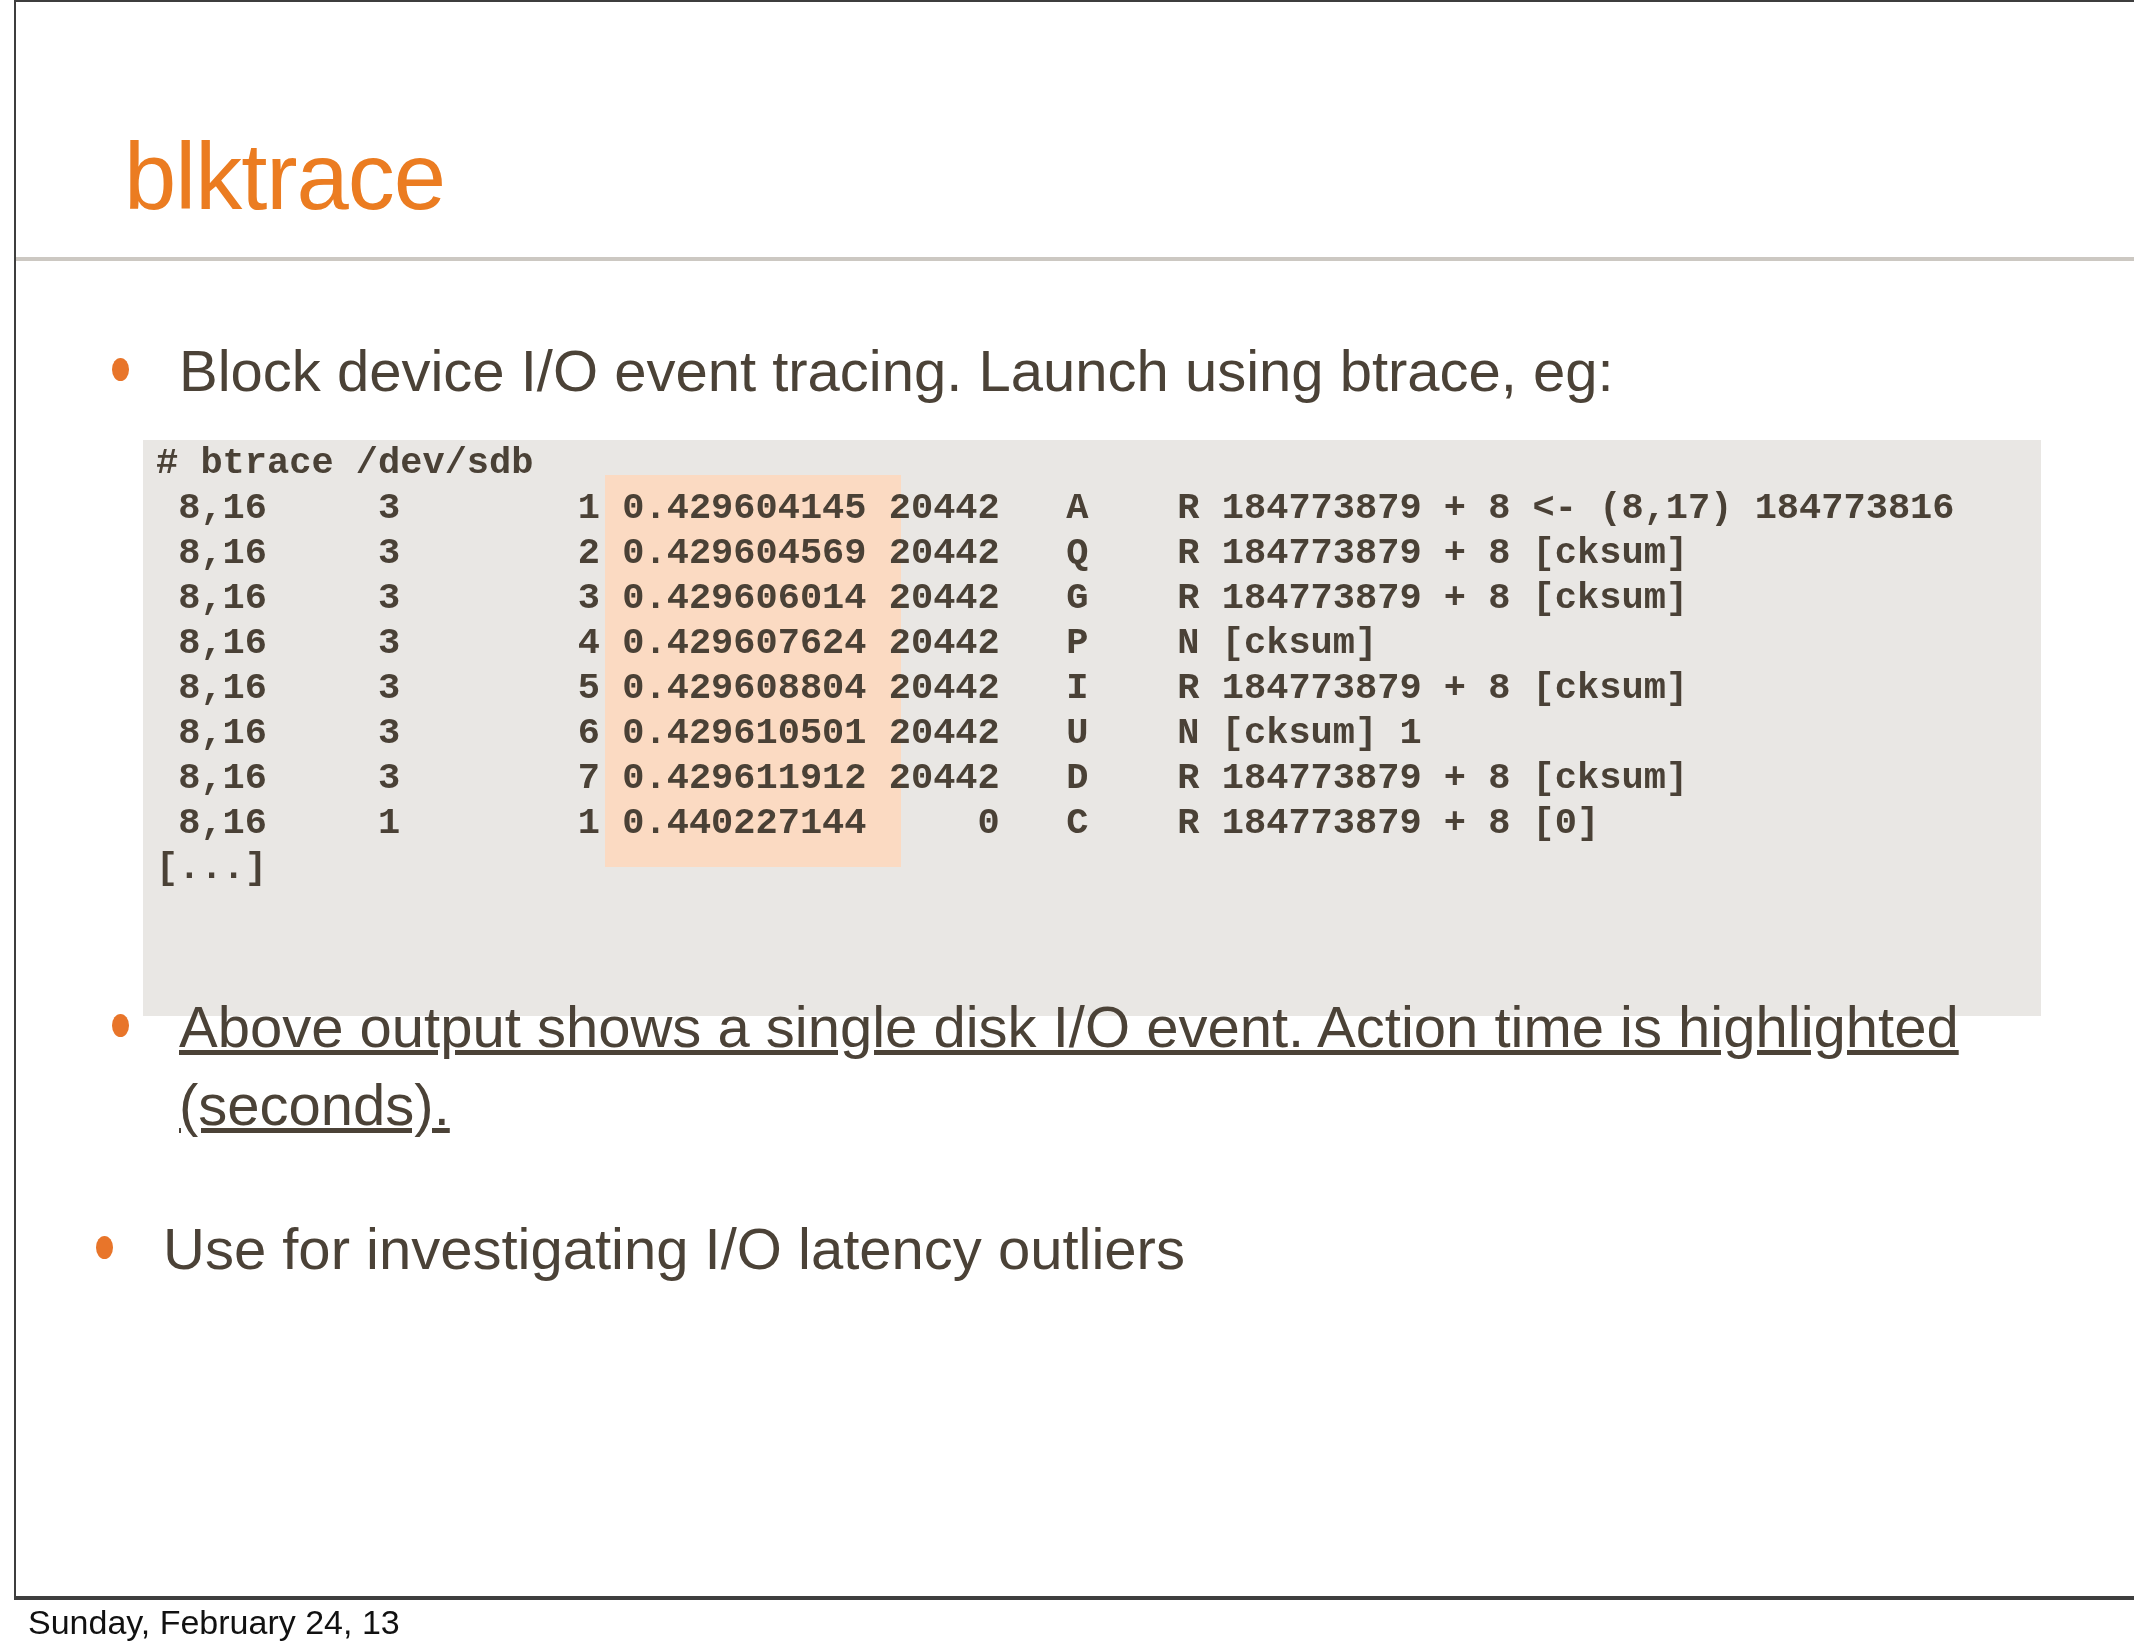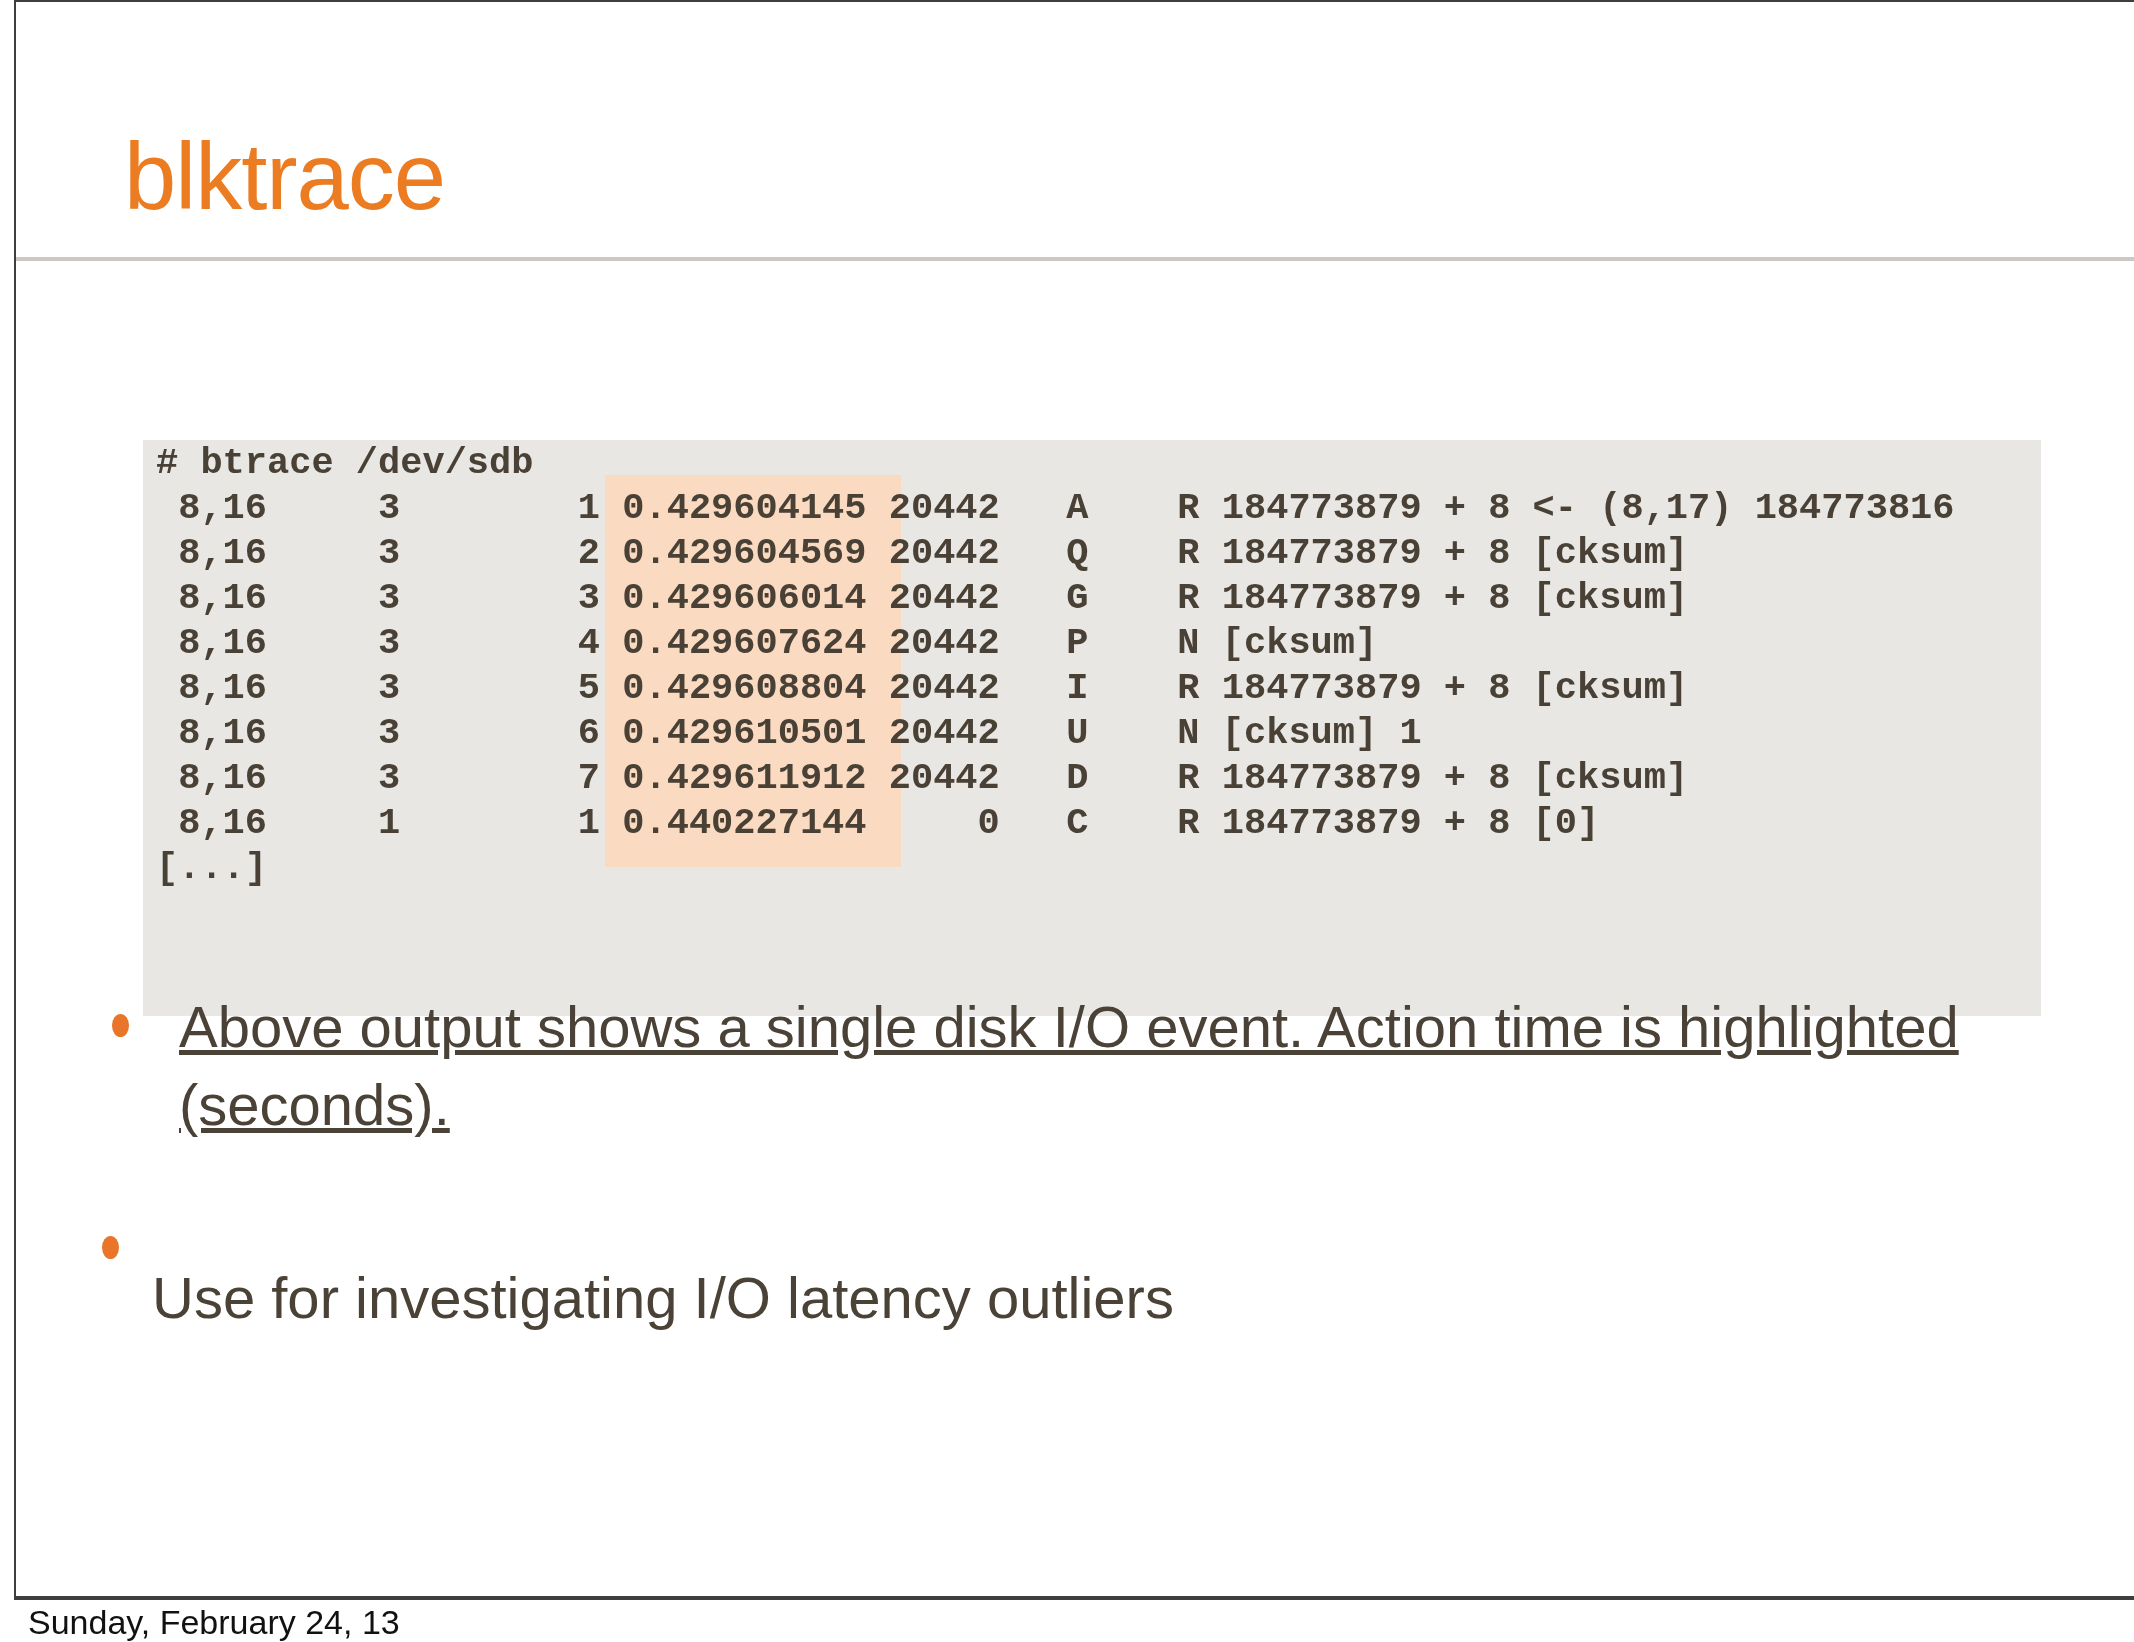--- a/index.html
+++ b/index.html
@@ -32,21 +32,21 @@
     width: 17px; height: 23px; border-radius: 50%;
     background: #E8752A; flex: 0 0 auto; margin-top: 26px;
   }
   .bullet-text {
     margin-left: 50px;
     font-size: 58px; line-height: 78px; color: #4B4237;
   }
   .b1 { left: 96px; top: 330px; }
   .b2 { left: 96px; top: 986px; }
   .b2 .bullet-text { width: 1800px; text-decoration: underline; }
-  .b3 { left: 86px; top: 1208px; flex-direction: column; }
+  .b3 { left: 80px; top: 1208px; }
 
   .codeblock {
     position: absolute; left: 127px; top: 438px; width: 1898px; height: 576px;
     background: #E9E7E4;
   }
   .code-highlight {
     position: absolute; left: 462px; top: 35px; width: 296px; height: 392px;
     background: #FBDAC2;
   }
   .codeblock pre {
@@ -64,20 +64,24 @@
 </style>
 </head>
 <body>
 
 <div class="slide">
 
   <h1 class="title">blktrace</h1>
 
   <div class="title-rule"></div>
 
+  <div class="bullet b1">
+    <span class="bullet-dot"></span>
+    <span class="bullet-text">Block device I/O event tracing. Launch using btrace, eg:</span>
+  </div>
 
   <div class="codeblock">
     <div class="code-highlight"></div>
     <pre># btrace /dev/sdb
  8,16     3        1 0.429604145 20442   A    R 184773879 + 8 &lt;- (8,17) 184773816
  8,16     3        2 0.429604569 20442   Q    R 184773879 + 8 [cksum]
  8,16     3        3 0.429606014 20442   G    R 184773879 + 8 [cksum]
  8,16     3        4 0.429607624 20442   P    N [cksum]
  8,16     3        5 0.429608804 20442   I    R 184773879 + 8 [cksum]
  8,16     3        6 0.429610501 20442   U    N [cksum] 1

